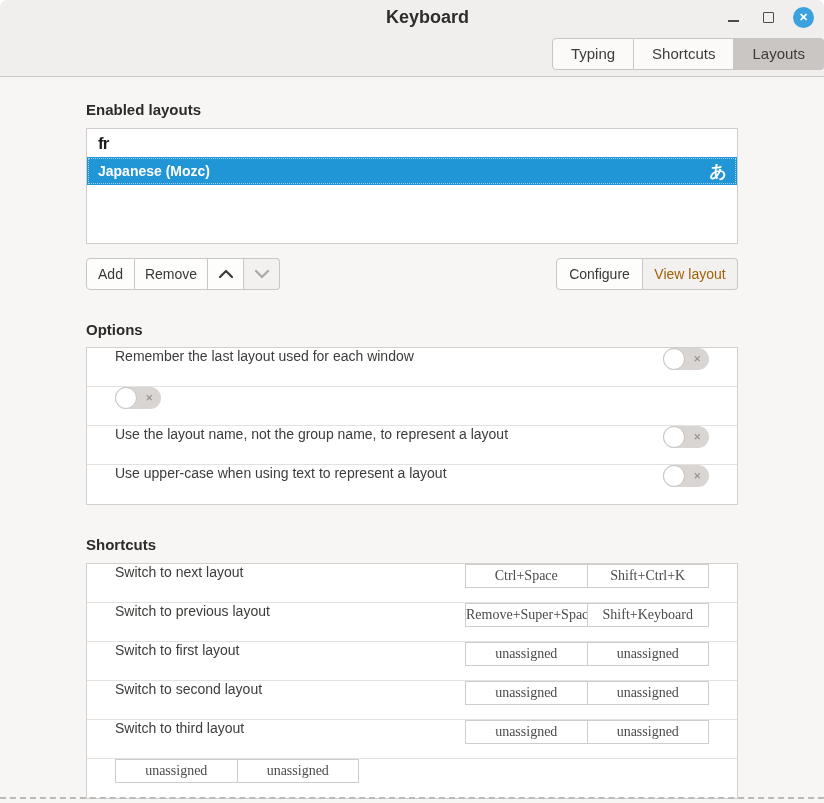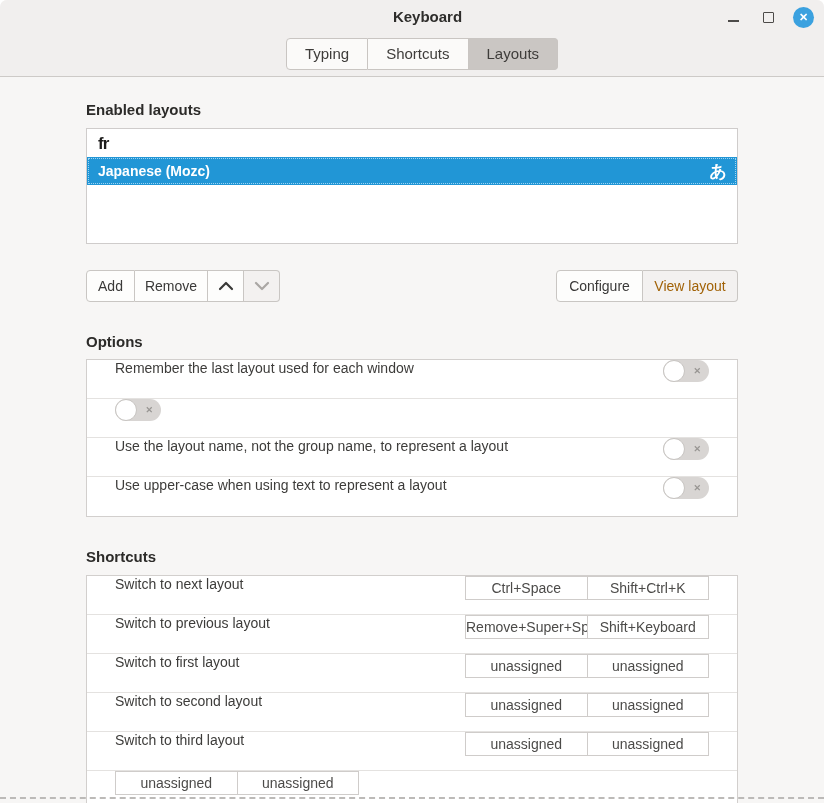--- a/index.html
+++ b/index.html
@@ -7,33 +7,33 @@
 
   .window {
     position:relative; width:824px; height:803px;
     background:#f7f6f5; border-radius:7px 7px 0 0; overflow:hidden;
   }
 
   
   .header { height:77px; background:#f1efee; border-bottom:1px solid #cdcac7; }
   .titlebar { position:relative; height:34px; }
   .title {
-    text-align:center; line-height:34px; font-size:15px; font-weight:600; color:#2e2d2b;padding-left:31px;
+    text-align:center; line-height:34px; font-size:18px; font-weight:600; color:#2e2d2b;padding-left:31px;
   }
   .win-controls {
     position:absolute; right:10px; top:0; height:34px;
     display:flex; align-items:center; gap:15px;
   }
   .ctl { display:flex; align-items:center; justify-content:center; width:20px; height:20px; cursor:default; }
   .min-glyph { width:11px; height:2px; background:#4d4b49; margin-top:8px; }
   .max-glyph { width:11px; height:11px; border:1.5px solid #4d4b49; border-radius:1px; }
   .close-btn { width:21px; height:21px; border-radius:50%; background:#3ba1df; display:flex; align-items:center; justify-content:center; }
   .close-glyph { color:#ffffff; font-size:11px; font-weight:700; line-height:1; }
 
-  .tabbar { display:flex; justify-content:center; margin-top:4px;padding-left:20px; }
+  .tabbar { display:flex; justify-content:flex-end; margin-top:4px;padding-left:20px; }
   .tab {
     height:32px; line-height:30px; padding:0 18px; font-size:15px; color:#3e3c3a;
     background:#fbfaf9; border:1px solid #c9c5c2; border-left:none; text-align:center;
   }
   .tab:first-child { border-left:1px solid #c9c5c2; border-radius:4px 0 0 4px; }
   .tab:last-child { border-radius:0 4px 4px 0; }
   .tab.active { background:#cac6c3; }
 
   
   .content { width:652px; margin:0 auto; }
@@ -44,21 +44,21 @@
 
   
   .layout-list { height:116px; background:#ffffff; border:1px solid #cfcccb; }
   .layout-row { height:28px; display:flex; align-items:center; padding:0 11px; }
   .layout-row .name { flex:1; font-size:14px; font-weight:700; color:#2b2a28; }
   .layout-row .badge { font-size:17px; font-weight:700; color:#1d1c1b; letter-spacing:-1px; line-height:1; }
   .layout-row.selected { background:#2196d6; outline:1px dotted #9ed4f2; outline-offset:-2px; }
   .layout-row.selected .name, .layout-row.selected .badge { color:#ffffff; }
 
   
-  .list-actions { display:flex; justify-content:space-between; margin-top:26px; height:32px; }
+  .list-actions { display:flex; justify-content:space-between; margin-top:14px; height:32px; }
   .btn-group { display:flex; }
   .btn {
     height:32px; line-height:30px; text-align:center; font-size:14px; color:#3a3938;
     background:#fdfdfc; border:1px solid #c9c6c3; border-left:none; cursor:default;
   }
   .btn-group .btn:first-child { border-left:1px solid #c9c6c3; border-radius:4px 0 0 4px; }
   .btn-group .btn:last-child { border-radius:0 4px 4px 0; }
   .btn.disabled { color:#a16207; background:#f3f1f0; }
   .w-add { width:49px; } .w-remove { width:73px; }
   .w-arrow { width:36px; display:flex; align-items:center; justify-content:center; }
@@ -75,21 +75,21 @@
   .toggle .knob {
     position:absolute; left:0; top:0; width:22px; height:22px; border-radius:50%;
     background:#ffffff; border:1px solid #c7c4c1;
   }
   .toggle .off-mark {
     position:absolute; right:8px; top:50%; transform:translateY(-50%);
     font-size:9px; font-weight:700; color:#989693; line-height:1;
   }
 
   
-  .kb-group { display:flex; width:244px; flex-shrink:0; }
+  .kb-group { display:flex; width:244px; flex-shrink:0;font-family:Liberation Serif, serif; }
   .kb-btn {
     flex:1; height:24px; line-height:22px; text-align:center; font-size:14px; color:#4c4b49;
     background:#ffffff; border:1px solid #cfccca; cursor:default;
     white-space:nowrap; overflow:hidden;
   }
   .kb-btn + .kb-btn { border-left:none; }
 
   
   .bottom-dashed { position:absolute; left:0; right:0; bottom:4px; border-top:2px dashed #bcbab8; }
 

